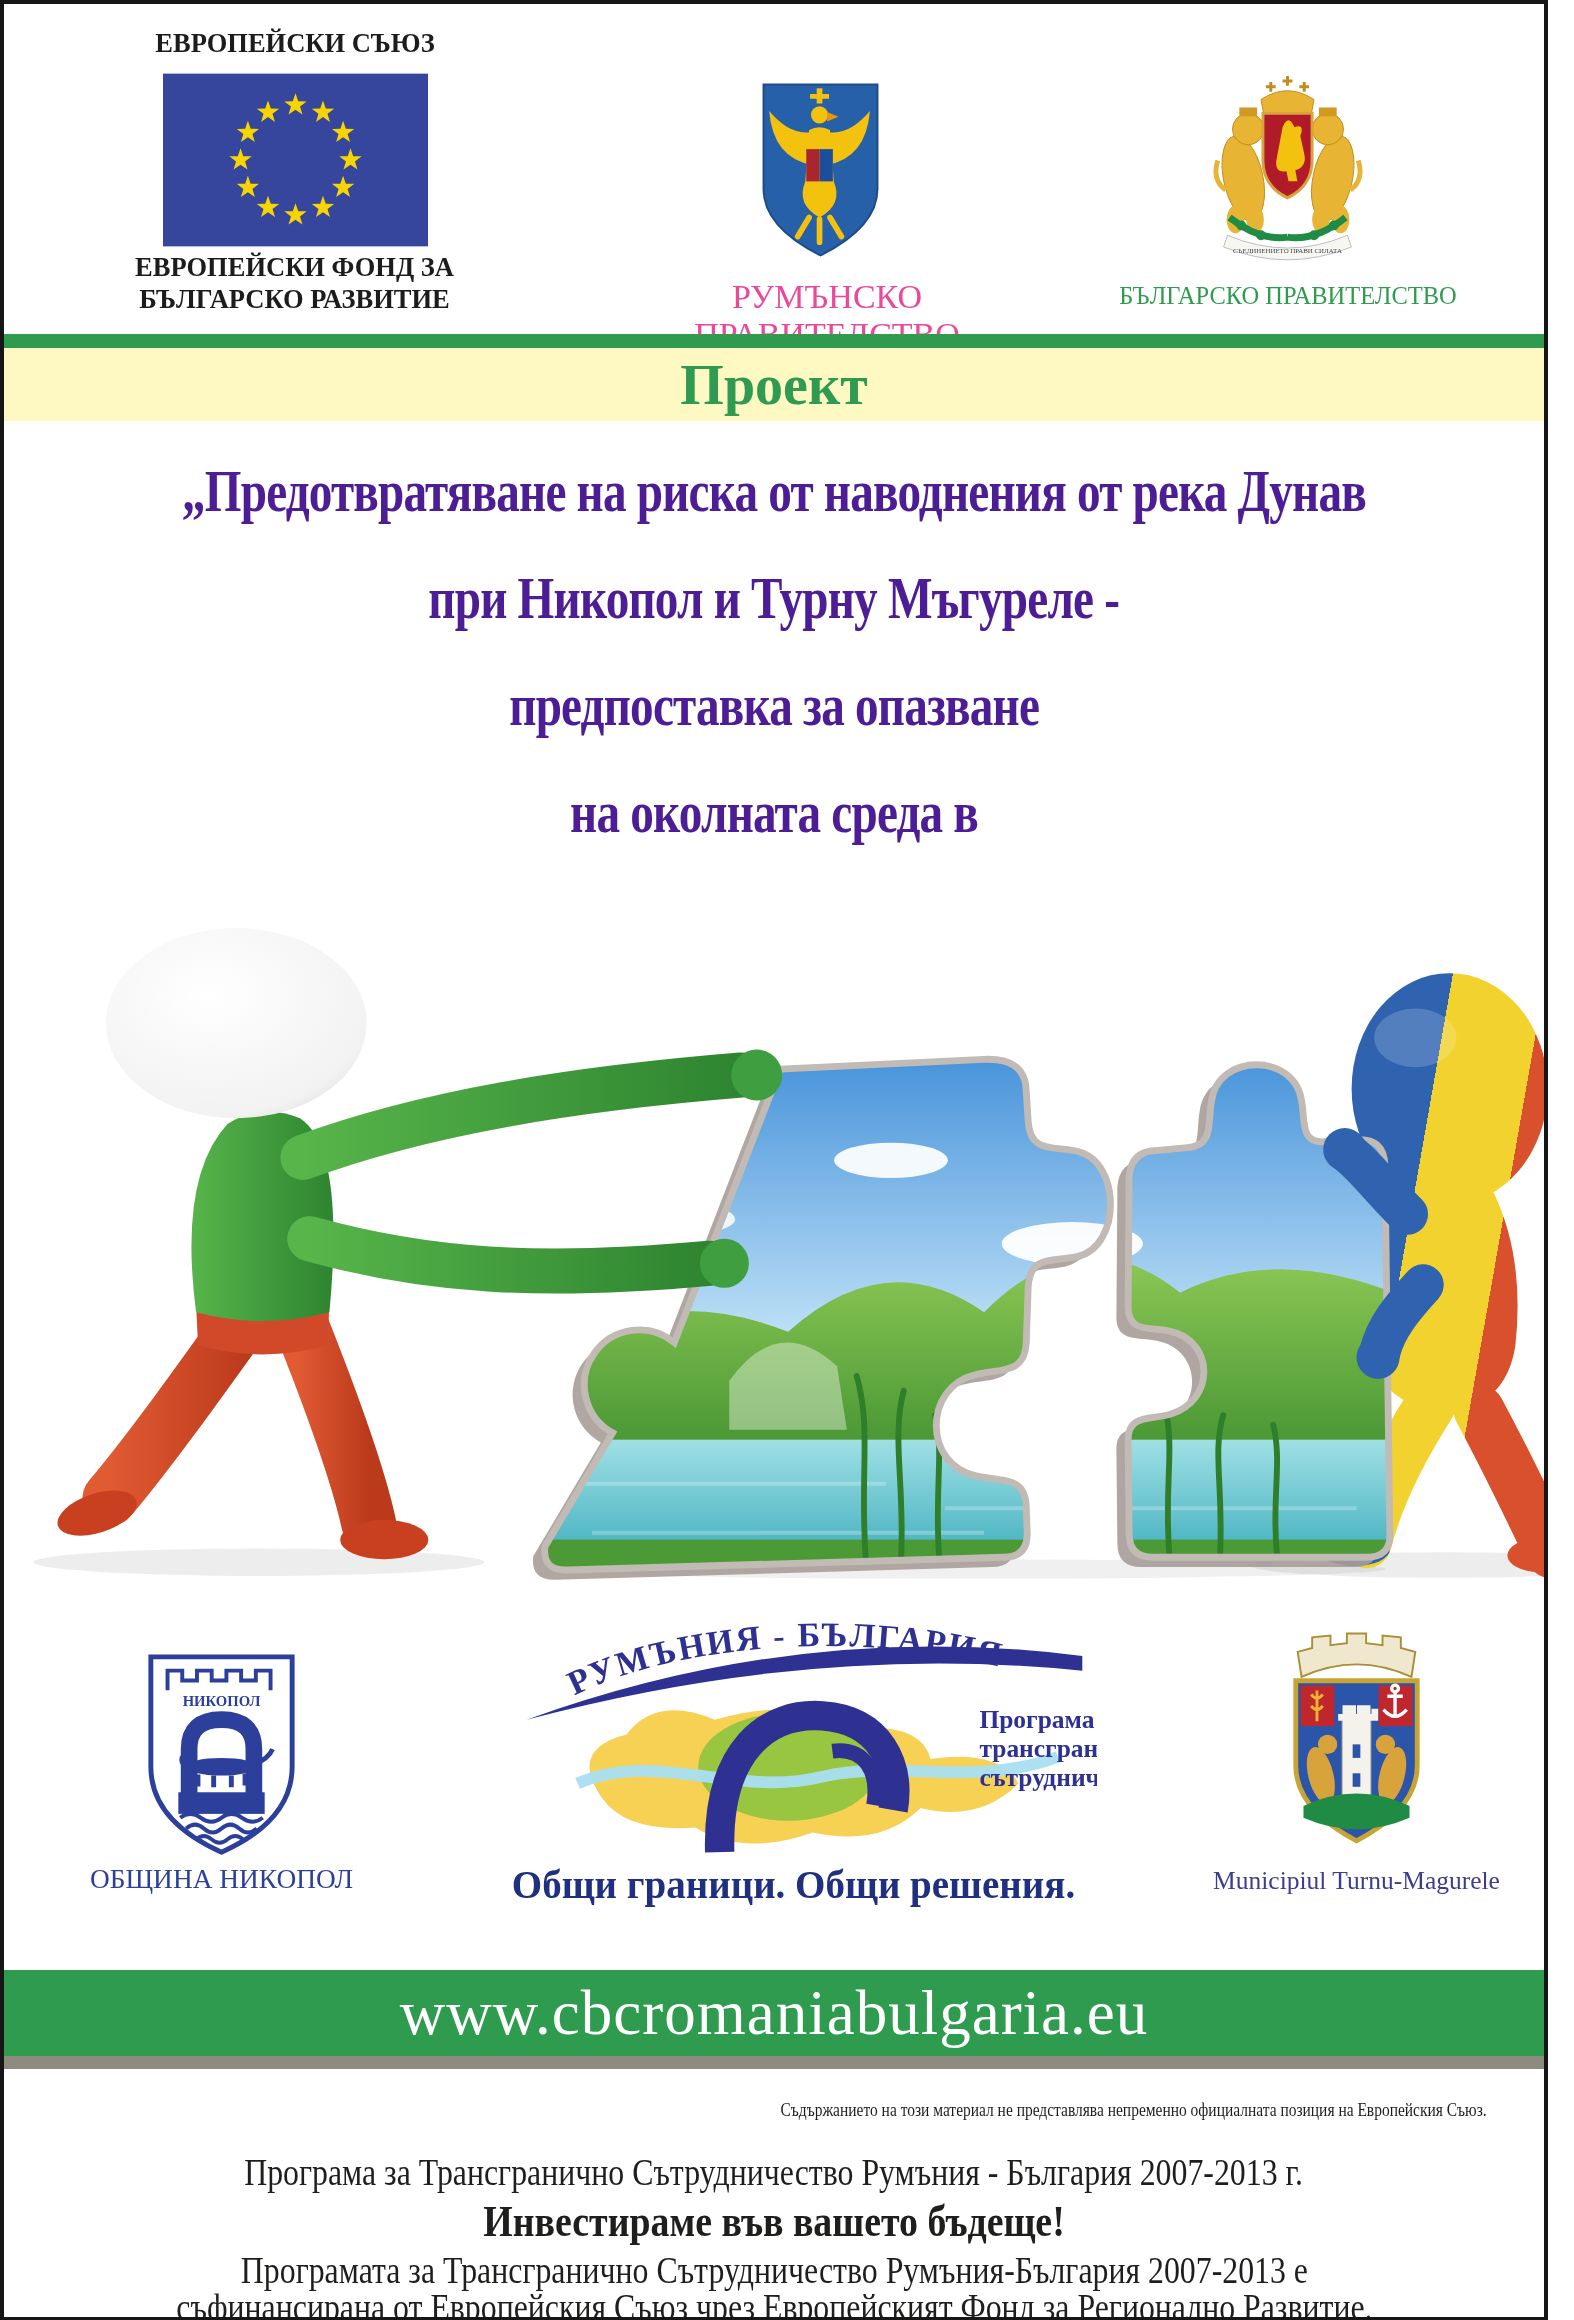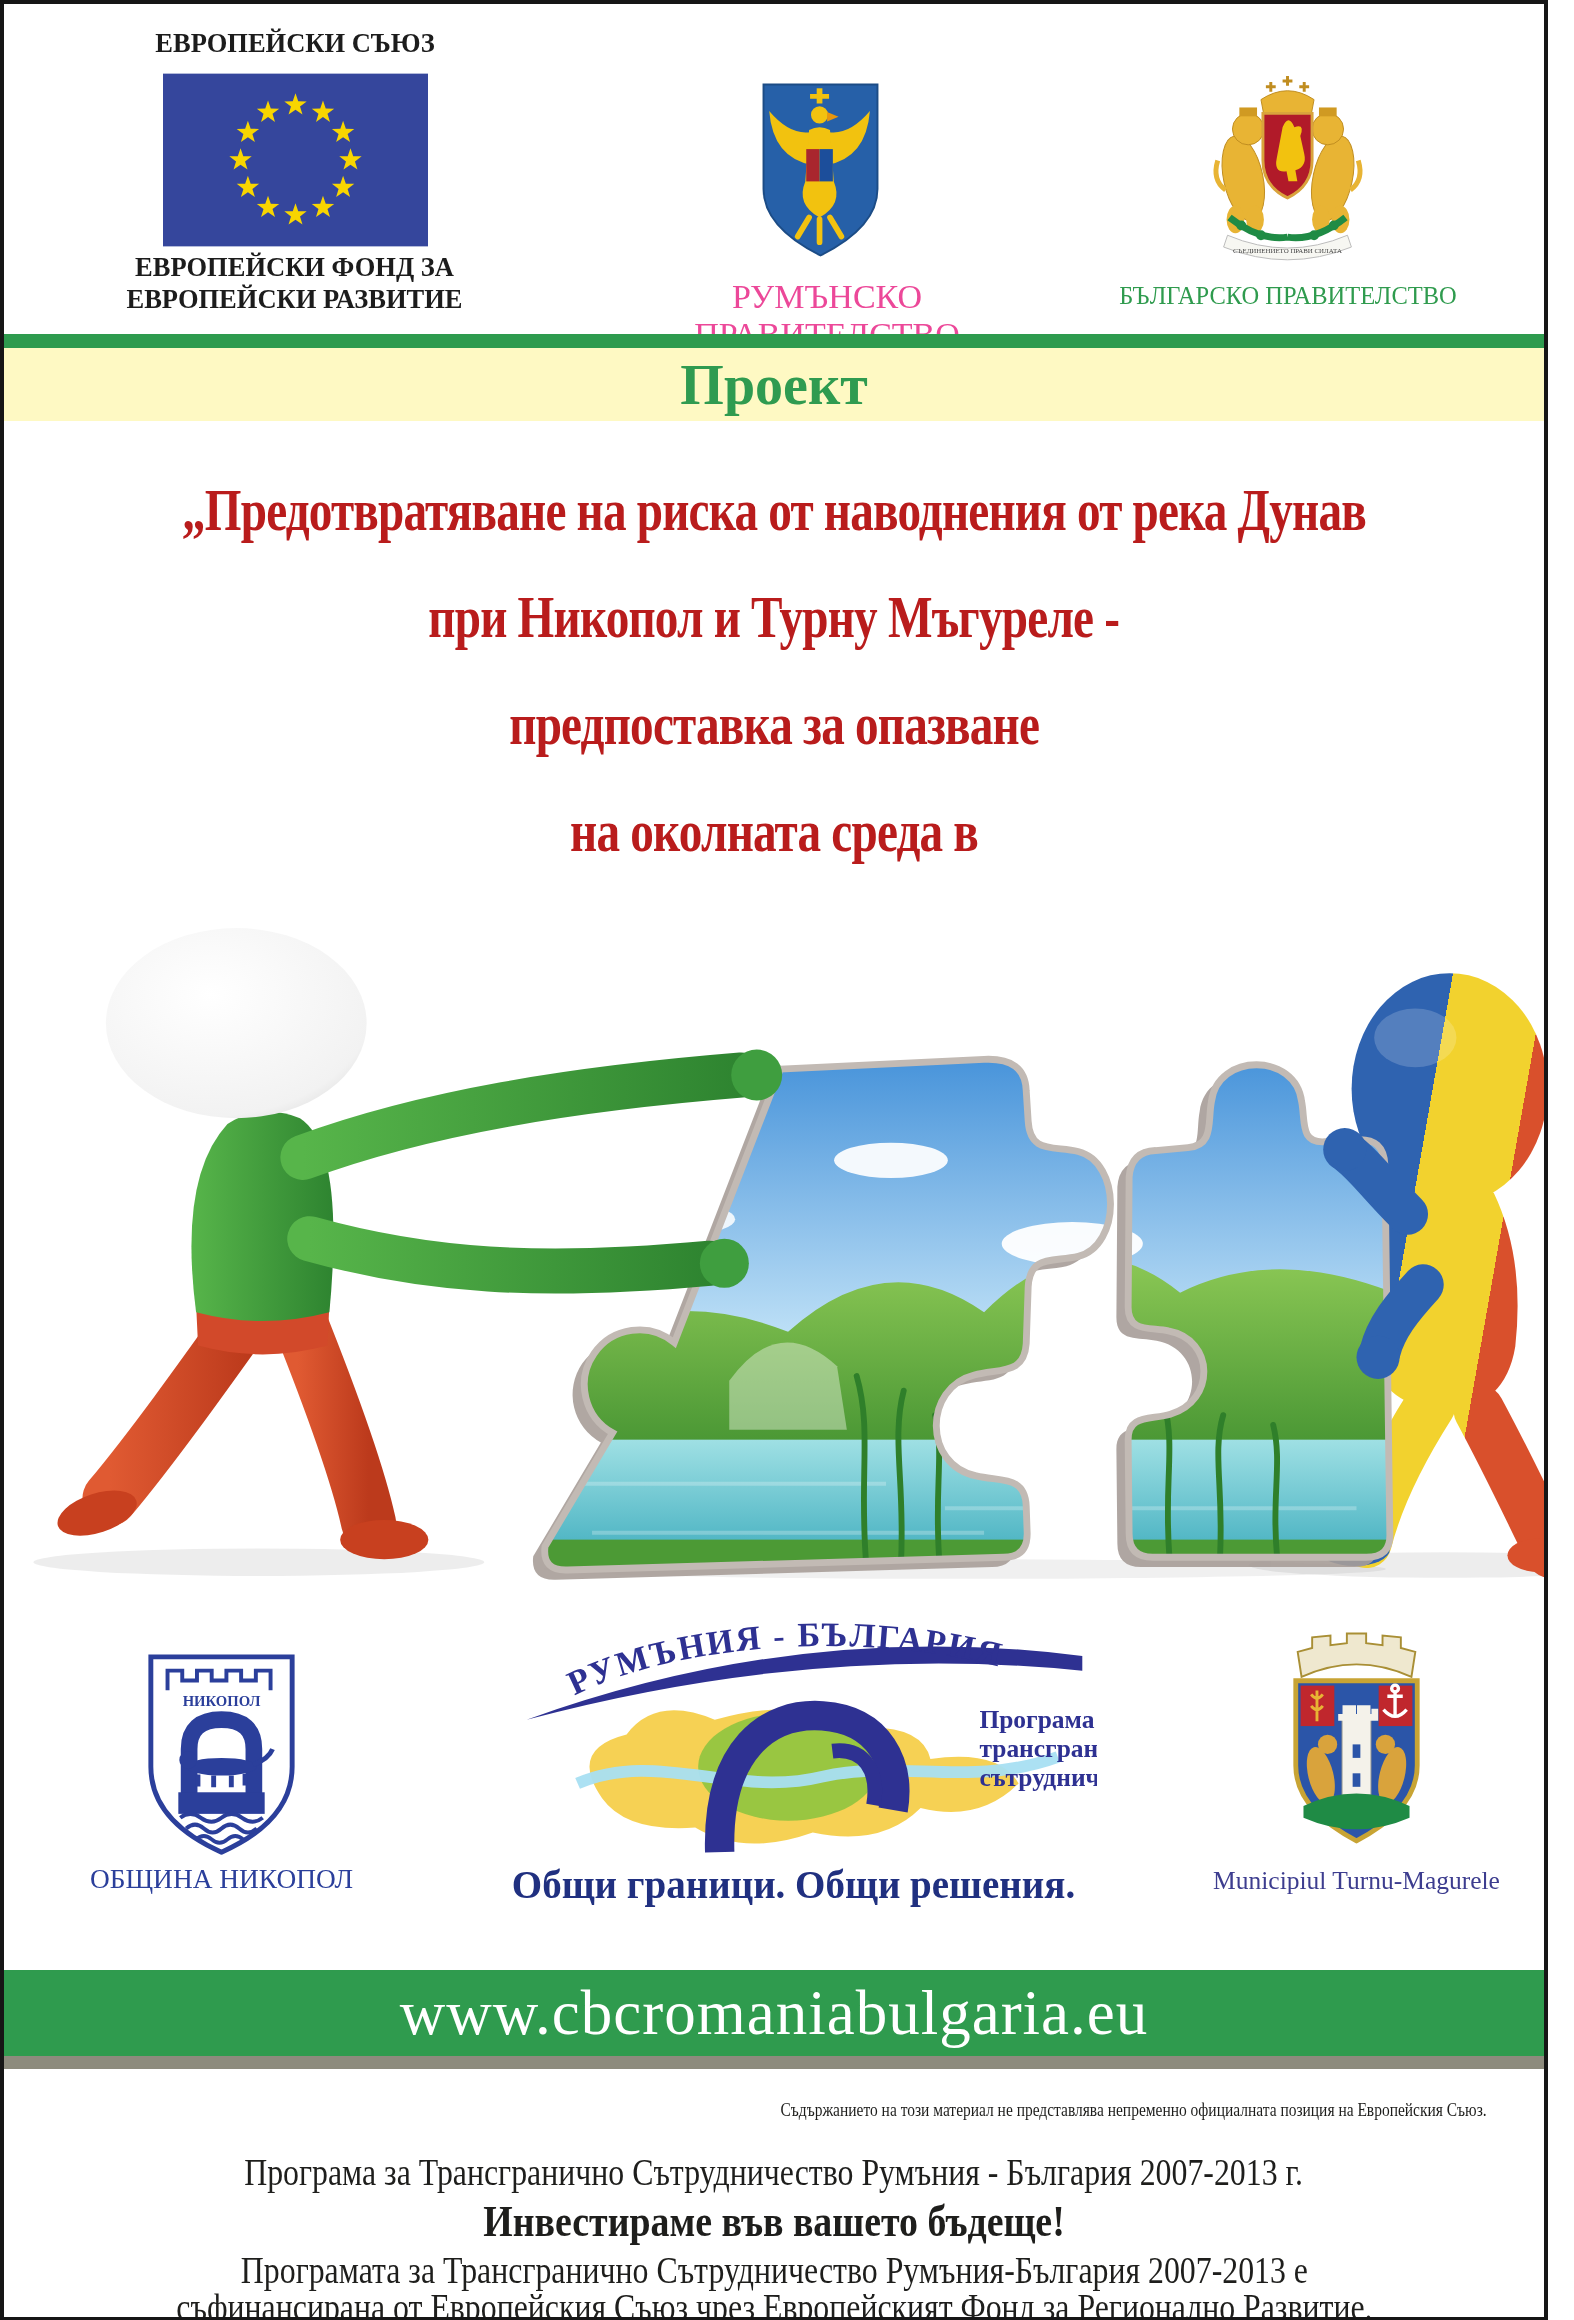--- a/index.html
+++ b/index.html
@@ -22,22 +22,22 @@
   .ro-label       { left:627px; top:274px; width:392px; font-size:34px; color:#ec4899;text-align:center; }
   .bg-arms        { left:1198px; top:57px; width:172px; height:204px; }
   .bg-label       { left:1088px; top:278px; width:392px; font-size:24.5px; color:#2f9b4e; }
 
   .green-stripe   { left:0; top:330px; width:100%; height:13.7px; background:#2e9b4e; }
   .yellow-banner  { left:0; top:344px; width:100%; height:73px; background:#fef9c3;
                     display:flex; align-items:center; justify-content:center; }
   .yellow-banner span { font-size:56px; font-weight:bold; color:#2f9b50; }
 
   .title-block    { left:0; top:453px; width:100%; }
-  .title-line     { height:107px; display:flex; align-items:center; justify-content:center;
-                    font-size:59px; font-weight:bold; color:#b91c1c; letter-spacing:-1px; }
+  .title-line     { height:107px; display:flex; align-items:flex-start; justify-content:center;
+                    font-size:59px; font-weight:bold; color:#4c1d95; letter-spacing:-1px; }
 
   .illustration   { left:0; top:916px; width:1574px; height:662px; }
 
   .nikopol-svg    { left:139px; top:1645px; width:157px; height:211px; }
   .nikopol-label  { left:51px;  top:1860px; width:333px; font-size:27.4px; color:#2b3f9b; }
   .program-svg    { left:505px; top:1598px; width:588px; height:261px; }
   .program-slogan { left:412px; top:1858px; width:755px; font-size:39px; font-weight:bold; color:#203080; }
   .turnu-svg      { left:1269px; top:1617px; width:167px; height:241px; }
   .turnu-label    { left:1186px; top:1862px; width:333px; font-size:25.5px; color:#3d3d8f; }
 
@@ -74,21 +74,21 @@
     <use href="#star" x="135" y="144"></use>
       <use href="#star" x="107" y="136.5"></use>
     <use href="#star" x="86.5" y="116"></use>
       <use href="#star" x="79" y="88"></use>
     <use href="#star" x="86.5" y="60"></use>
       <use href="#star" x="107" y="39.5"></use>
   </svg>
 
   <div class="abs ctr eu-label-bot">
     <div>ЕВРОПЕЙСКИ ФОНД ЗА</div>
-    <div>ЕВРОПЕЙСКИ РАЗВИТИЕ</div>
+    <div>БЪЛГАРСКО РАЗВИТИЕ</div>
   </div>
 
   <svg class="abs ro-arms" viewBox="0 0 140 200">
     <path d="M10 10 H130 V120 Q130 160 70 190 Q10 160 10 120 Z" fill="#2660a8" stroke="#1c4c86" stroke-width="2"></path>
     <rect x="66" y="14" width="6" height="16" fill="#f2c20f"></rect>
       <rect x="59" y="20" width="20" height="5" fill="#f2c20f"></rect>
     <circle cx="69" cy="42" r="9" fill="#f2c20f"></circle>
     <polygon points="77,39 89,44 77,49" fill="#e8960c"></polygon>
     <path d="M62 95 Q20 88 16 38 Q38 64 60 60 Q54 78 62 95 Z" fill="#f2c20f"></path>
     <path d="M76 95 Q118 88 122 38 Q100 64 78 60 Q84 78 76 95 Z" fill="#f2c20f"></path>

